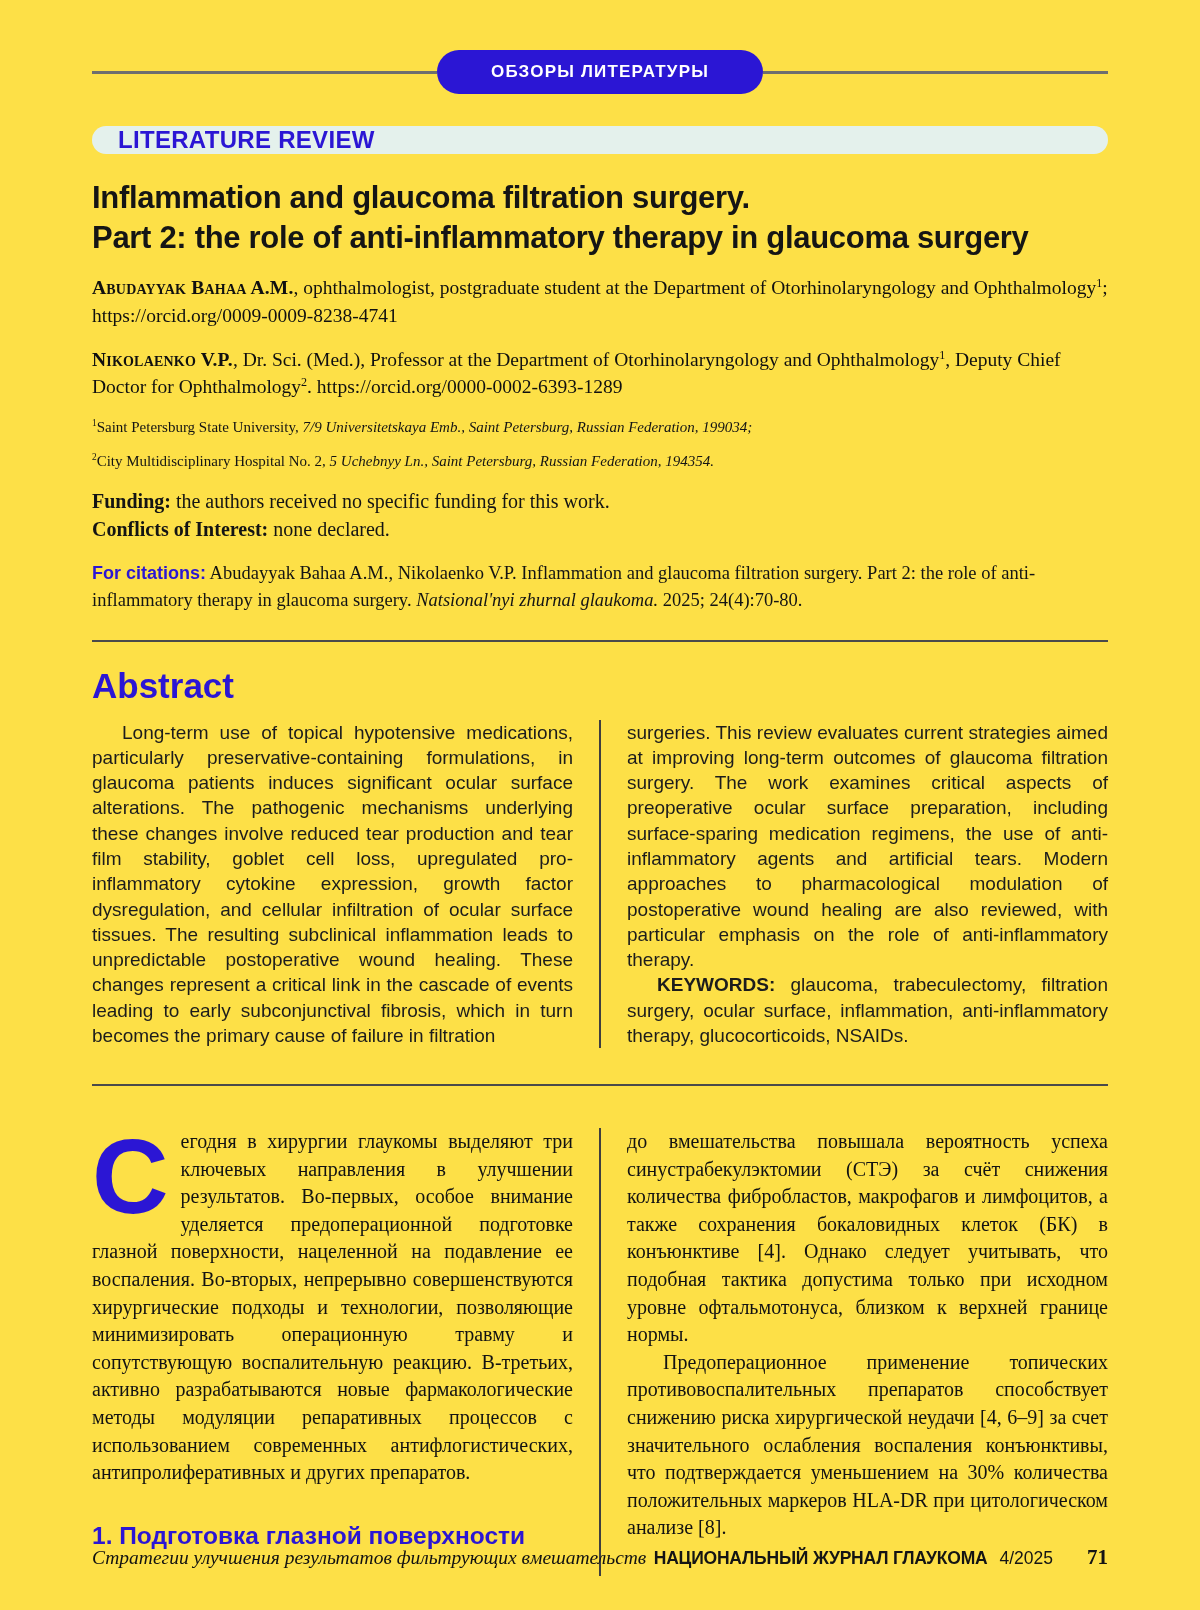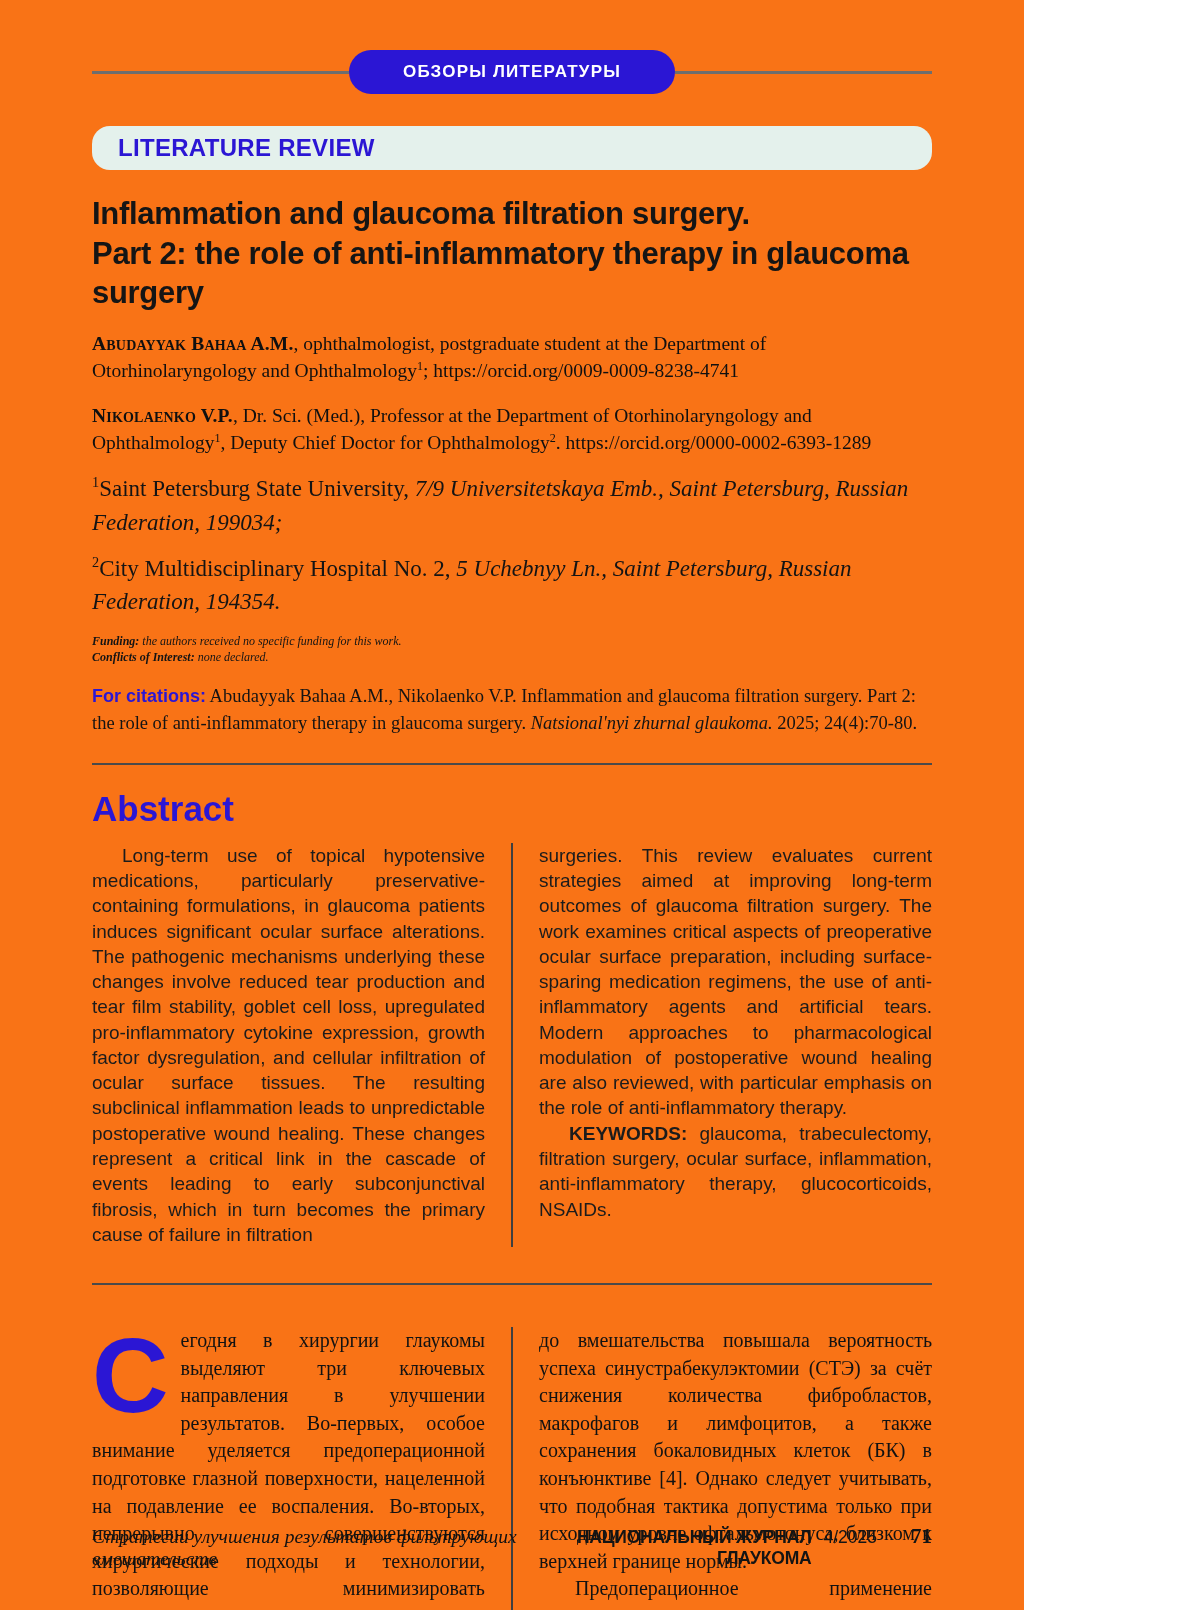--- a/index.html
+++ b/index.html
@@ -2,61 +2,61 @@
 <html style="--accent: #2b16d4; --banner-bg: #e4f1ec;"><head>
 <meta charset="utf-8">
 <style>
   :root {
     --accent: #2b16d4;
     --banner-bg: #e4f1ec;
   }
   * { box-sizing: border-box; }
   html, body { margin: 0; padding: 0; background: #ffffff; }
   .page {
-    width: 1024px; height: 1610px; position: relative;
-    background: #f97316; overflow: hidden;
+    width: 1200px; height: 1610px; position: relative;
+    background: #fde047; overflow: hidden;
     font-family: "Liberation Serif", serif; color: #141414;
   }
   .content { padding: 0 92px; }
 
   
   .category-row { display: flex; align-items: center; margin-top: 50px; }
   .rule-seg { flex: 1 1 0; height: 3px; background: #6e6e6e; }
   .pill {
     background: var(--accent); color: #ffffff; border-radius: 28px;
     padding: 12px 54px; font-family: "Liberation Sans", sans-serif;
     font-weight: 700; font-size: 17px; letter-spacing: 1.2px; white-space: nowrap;
   }
 
   
   .banner {
     margin-top: 32px; background: var(--banner-bg); border-radius: 18px;
-    padding: 8px 26px; font-family: "Liberation Sans", sans-serif;
+    padding: 0 26px; font-family: "Liberation Sans", sans-serif;
     font-weight: 700; font-size: 24px; color: var(--accent); letter-spacing: 0.3px;
   }
 
   
   .title {
     margin-top: 24px; font-family: "Liberation Sans", sans-serif;
     font-weight: 700; font-size: 31px; line-height: 1.28; color: #151515;
     letter-spacing: -0.3px;
   }
 
   
   .author-p { margin: 17px 0 0; font-size: 19.5px; line-height: 1.4; color: #101010; }
   .author-name { font-weight: 700; font-variant: small-caps; letter-spacing: 0.2px; }
   sup { font-size: 0.62em; line-height: 0; }
 
   
-  .affil-p { margin: 13px 0 0; font-size: 23px; line-height: 1.45; }
+  .affil-p { margin: 13px 0 0; font-size: 15px; line-height: 1.45; }
   .affil-address { font-style: italic; }
 
   
   .meta-block { margin-top: 14px; }
-  .meta-p { margin: 0; font-size: 12px; line-height: 1.4; font-style: italic; }
+  .meta-p { margin: 0; font-size: 20px; line-height: 1.4; }
   .meta-label { font-weight: 700; }
 
   
   .citation-p { margin: 17px 0 0; font-size: 18.5px; line-height: 1.45; }
   .citation-label { color: var(--accent); font-weight: 700; font-family: Liberation Sans, sans-serif; font-size: 18px; }
   .citation-journal { font-style: italic; }
 
   .rule { height: 2px; background: #4a4a4a; margin-top: 26px; }
 
   

